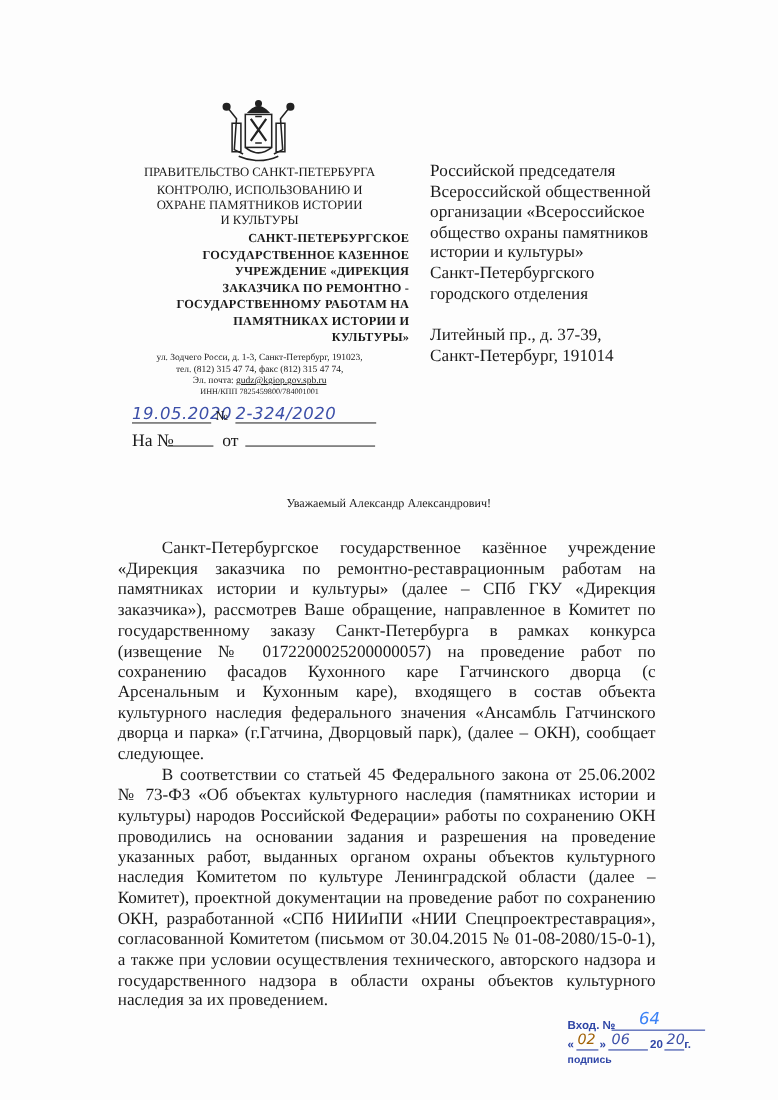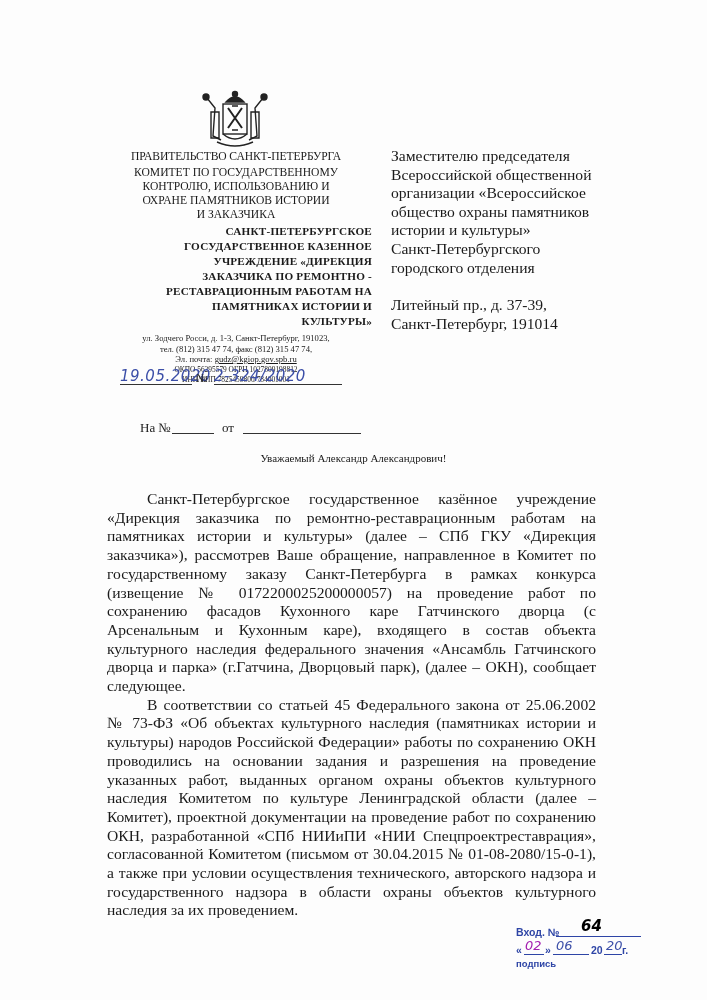--- a/index.html
+++ b/index.html
@@ -14,43 +14,43 @@
     .institution { font-family: "Liberation Serif", serif; font-weight: bold; font-size: 11.2px; line-height: 15px; margin-top: 2px; letter-spacing: 0.2px; text-align: right; }
     .contacts { font-size: 8.6px; line-height: 10.5px; margin-top: 4px; }
     .contacts .small { font-size: 7.4px; }
     .contacts a { color: #1a1a1a; text-decoration: underline; }
 
     .ref-row { position: absolute; left: 120px; top: 367px; width: 250px; height: 20px; font-size: 12px; }
     .ref-date { position: absolute; left: 0; top: 0; width: 72px; border-bottom: 1px solid #333; height: 17px; }
     .ref-no-label { position: absolute; left: 76px; top: 4px; font-size: 12px; }
     .ref-no { position: absolute; left: 94px; top: 0; width: 128px; border-bottom: 1px solid #333; height: 17px; }
     .hand { font-family: "DejaVu Sans", sans-serif; font-style: italic; color: #3c4fa8; font-size: 15px; letter-spacing: 0.5px; position: absolute; bottom: -1px; left: 0; white-space: nowrap; }
-    .reply-row { position: absolute; left: 140px; top: 392px; width: 240px; height: 18px; font-size: 13px; margin-top: 28px; }
+    .reply-row { position: absolute; left: 120px; top: 392px; width: 240px; height: 18px; font-size: 16px; }
     .reply-row .lbl1 { position: absolute; left: 0; top: 0; }
     .reply-row .blank1 { position: absolute; left: 32px; top: 13px; width: 42px; border-bottom: 1px solid #333; }
     .reply-row .lbl2 { position: absolute; left: 82px; top: 0; }
     .reply-row .blank2 { position: absolute; left: 103px; top: 13px; width: 118px; border-bottom: 1px solid #333; }
 
     .addressee { position: absolute; left: 391px; top: 147px; width: 260px; font-size: 15.6px; line-height: 18.6px; }
     .addressee .name { margin-top: 19px; }
     .addressee .addr { margin-top: 19px; }
 
     .salutation { position: absolute; left: 0; width: 707px; top: 452px; text-align: center; font-size: 11px; }
 
     .body-text { position: absolute; left: 107px; top: 490px; width: 489px; font-size: 15.6px; line-height: 18.7px; text-align: justify; }
     .body-text p { margin: 0; text-indent: 40px; }
 
     .stamp { position: absolute; left: 516px; top: 922px; width: 140px; height: 50px; font-family: "Liberation Sans", sans-serif; font-weight: bold; color: #2e45a6; font-size: 10.5px; }
     .stamp .row1 { position: absolute; left: 0; top: 4px; }
     .stamp .row1 .blank { position: absolute; left: 40px; top: 10px; width: 85px; border-bottom: 1px solid #2e45a6; }
-    .stamp .row1 .hw { position: absolute; left: 65px; top: -9px; font-family: "DejaVu Sans", sans-serif; font-style: italic; font-weight: bold; font-size: 15px; color: #000000; }
+    .stamp .row1 .hw { position: absolute; left: 65px; top: -9px; font-family: "DejaVu Sans", sans-serif; font-style: italic; font-weight: normal; font-size: 15px; color: #3b82f6; }
     .stamp .row2 { position: absolute; left: 0; top: 22px; white-space: nowrap; }
     .stamp .row2 .q1 { position: absolute; left: 0; top: 0; }
     .stamp .row2 .b1 { position: absolute; left: 8px; top: 10px; width: 20px; border-bottom: 1px solid #2e45a6; }
-    .stamp .row2 .d { position: absolute; left: 9px; top: -6px; font-family: "DejaVu Sans", sans-serif; font-style: italic; font-weight: normal; font-size: 13px; color: #a21caf; }
+    .stamp .row2 .d { position: absolute; left: 9px; top: -6px; font-family: "DejaVu Sans", sans-serif; font-style: italic; font-weight: normal; font-size: 13px; color: #a16207; }
     .stamp .row2 .q2 { position: absolute; left: 29px; top: 0; }
     .stamp .row2 .b2 { position: absolute; left: 37px; top: 10px; width: 36px; border-bottom: 1px solid #2e45a6; }
     .stamp .row2 .m { position: absolute; left: 40px; top: -6px; font-family: "DejaVu Sans", sans-serif; font-style: italic; font-weight: normal; font-size: 13px; color: #3c4fa8; }
     .stamp .row2 .yr { position: absolute; left: 75px; top: 0; }
     .stamp .row2 .b3 { position: absolute; left: 88px; top: 10px; width: 18px; border-bottom: 1px solid #2e45a6; }
     .stamp .row2 .y { position: absolute; left: 90px; top: -6px; font-family: "DejaVu Sans", sans-serif; font-style: italic; font-weight: normal; font-size: 13px; color: #3c4fa8; }
     .stamp .row2 .g { position: absolute; left: 106px; top: 0; }
     .stamp .row3 { position: absolute; left: 0; top: 36px; font-size: 9.5px; }
   </style>
 </head>
@@ -72,42 +72,40 @@
       <circle cx="65" cy="9" r="3" fill="#222"></circle>
       <path d="M12 24 L20 24 L20 50 L12 50 Z"></path>
       <path d="M52 24 L60 24 L60 50 L52 50 Z"></path>
       <path d="M18 54 Q36 62 54 54"></path>
     </g>
   </svg>
 
   <div class="left-header">
     <div class="gov-line">ПРАВИТЕЛЬСТВО САНКТ-ПЕТЕРБУРГА</div>
     <div class="committee">
-      <div>КОМИТЕТ ПО ГОСУДАРСТВЕННОМУ</div>
       <div>КОНТРОЛЮ, ИСПОЛЬЗОВАНИЮ И</div>
       <div>ОХРАНЕ ПАМЯТНИКОВ ИСТОРИИ</div>
-      <div>И ЗАКАЗЧИКА</div>
+      <div>И КУЛЬТУРЫ</div>
     </div>
     <div class="institution">
       <div>САНКТ-ПЕТЕРБУРГСКОЕ</div>
       <div>ГОСУДАРСТВЕННОЕ КАЗЕННОЕ</div>
       <div>УЧРЕЖДЕНИЕ «ДИРЕКЦИЯ</div>
       <div>ЗАКАЗЧИКА ПО РЕМОНТНО -</div>
-      <div>РЕСТАВРАЦИОННЫМ РАБОТАМ НА</div>
+      <div>ГОСУДАРСТВЕННОМУ РАБОТАМ НА</div>
       <div>ПАМЯТНИКАХ ИСТОРИИ И</div>
       <div>КУЛЬТУРЫ»</div>
     </div>
     <div class="contacts">
       <div>ул. Зодчего Росси, д. 1-3, Санкт-Петербург, 191023,</div>
       <div>тел. (812) 315 47 74, факс (812) 315 47 74,</div>
       <div>
         <span>Эл. почта:</span>
         <a>gudz@kgiop.gov.spb.ru</a>
       </div>
-      <div class="small">ОКПО 56295579   ОГРН 1027809198812</div>
       <div class="small">ИНН/КПП 7825459800/784001001</div>
     </div>
   </div>
 
   <div class="ref-row">
     <div class="ref-date">
       <span class="hand">19.05.2020</span>
     </div>
     <span class="ref-no-label">№</span>
     <div class="ref-no">
@@ -117,21 +115,21 @@
 
   <div class="reply-row">
     <span class="lbl1">На №</span>
     <span class="blank1"></span>
     <span class="lbl2">от</span>
     <span class="blank2"></span>
   </div>
 
   <div class="addressee">
     <div>
-      <div>Заместителю председателя</div>
+      <div>Российской председателя</div>
       <div>Всероссийской общественной</div>
       <div>организации «Всероссийское</div>
       <div>общество охраны памятников</div>
       <div>истории и культуры»</div>
       <div>Санкт-Петербургского</div>
       <div>городского отделения</div>
     </div>
     <div class="addr">
       <div>Литейный пр.,  д. 37-39,</div>
       <div>Санкт-Петербург, 191014</div>

